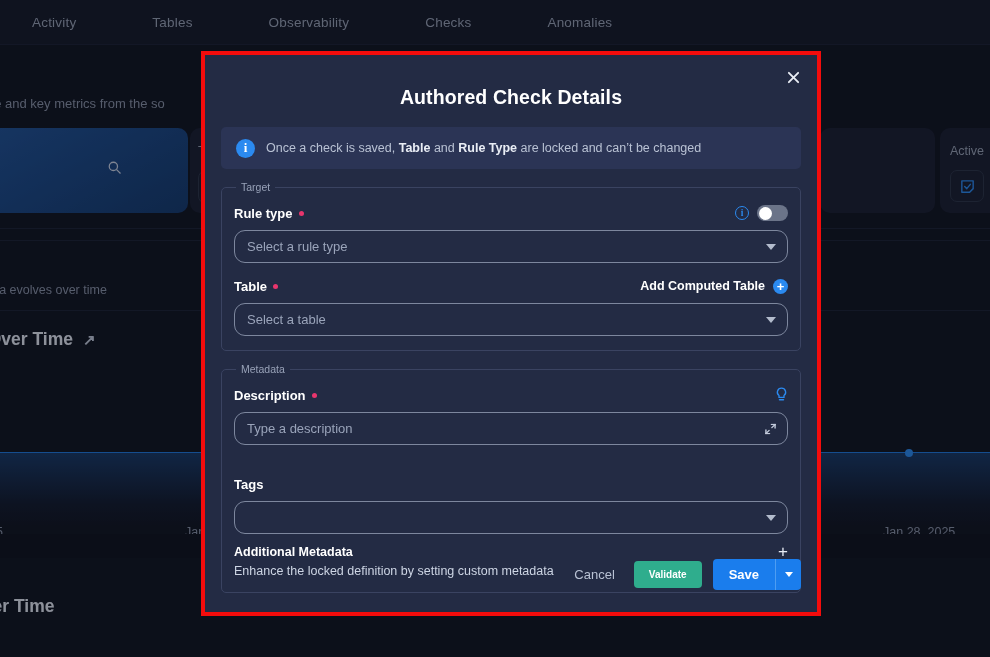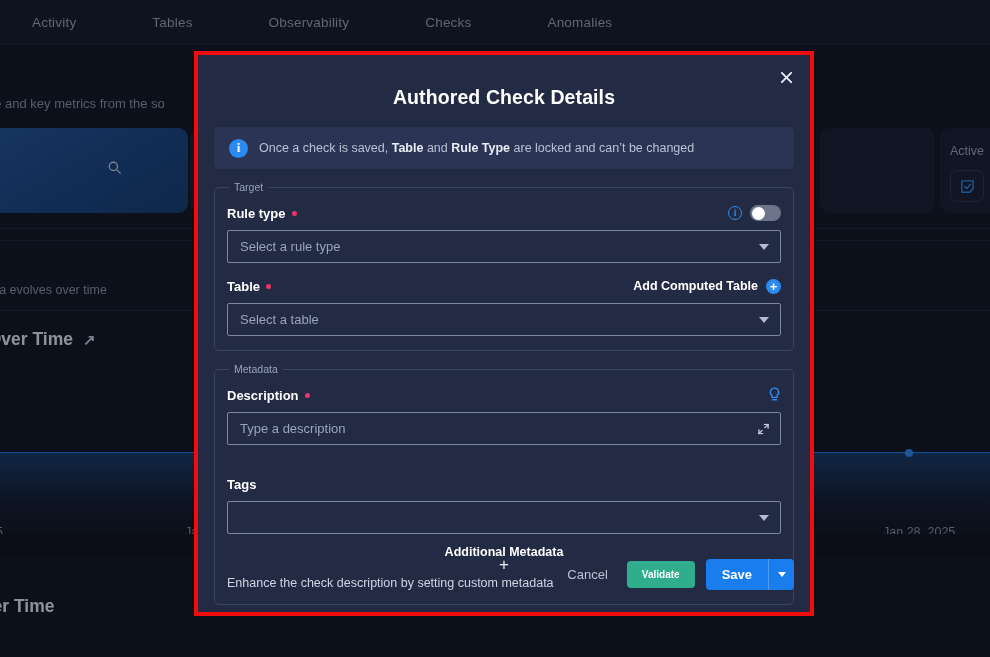--- a/index.html
+++ b/index.html
@@ -109,21 +109,21 @@
   .chart-head2 {
     position: absolute; left: -60px; top: 596px;
     color: #e6ebf4; font-size: 17.5px; font-weight: bold; white-space: nowrap;
   }
 
   
   .scrim { position: absolute; inset: 0; background: rgba(8,11,19,0.40); }
 
   
   .modal-outline {
-    position: absolute; left: 194px; top: 51px; width: 620px; height: 565px;
+    position: absolute; left: 201px; top: 51px; width: 620px; height: 565px;
     border: 4px solid #f40c0c; background: #be185d;
   }
   .modal { position: relative; width: 100%; height: 100%; background: #232b44; }
 
   .modal-close {
     position: absolute; right: 13px; top: 12px;
     color: #e9edf5; font-size: 15px; line-height: 1; font-weight: bold;
     cursor: pointer; padding: 4px;
   }
   .modal-title {
@@ -182,21 +182,21 @@
   .toggle {
     width: 31px; height: 16px; border-radius: 9px; background: #6b7489;
     position: relative;
   }
   .toggle .knob {
     position: absolute; left: 1.5px; top: 1.5px; width: 13px; height: 13px;
     border-radius: 50%; background: #ffffff;
   }
 
   .select-box, .input-box {
-    height: 33px; border: 1px solid #7d879e; border-radius: 2px;
+    height: 33px; border: 1px solid #7d879e; border-radius: 11px;
     background: transparent; display: flex; align-items: center;
     padding: 0 12px; position: relative;
   }
   .select-box .ph, .input-box .ph { color: #9aa4ba; font-size: 13px; }
   .caret {
     position: absolute; right: 11px; top: 50%; transform: translateY(-50%);
     width: 0; height: 0; border-left: 5px solid transparent;
     border-right: 5px solid transparent; border-top: 6px solid #b3bccd;
   }
   .expand-ico {
@@ -204,21 +204,20 @@
     color: #c2cadb; font-size: 11px;
   }
   .bulb {
     color: #2b8af0; font-size: 15px; line-height: 1;
   }
   .tags-box { height: 33px; }
 
   .meta-row {
     display: flex; align-items: center; justify-content: space-between;
     margin-top: 11px;
-    flex-direction: column;
   }
   .meta-title { color: #ffffff; font-size: 12.5px; font-weight: bold; }
   .meta-plus { color: #e9edf5; font-size: 17px; line-height: 12px; cursor: pointer; }
   .meta-desc { color: #cdd5e4; font-size: 12.5px; margin-top: 5px; }
 
   .footer {
     position: absolute; right: 16px; bottom: 22px;
     display: flex; align-items: center; gap: 11px;
   }
   .btn-cancel {
@@ -406,21 +405,21 @@
 
         <div class="select-box tags-box">
           <span class="ph"></span>
           <span class="caret"></span>
         </div>
 
         <div class="meta-row">
           <div class="meta-title">Additional Metadata</div>
           <div class="meta-plus">+</div>
         </div>
-        <div class="meta-desc">Enhance the check description by setting custom metadata</div>
+        <div class="meta-desc">Enhance the locked definition by setting custom metadata</div>
       </fieldset>
 
       <div class="footer">
         <button class="btn-cancel">Cancel</button>
         <button class="btn-validate">Validate</button>
         <span class="btn-save-wrap">
           <button class="btn-save">Save</button>
           <button class="btn-save-caret">
               <i></i>
             </button>

